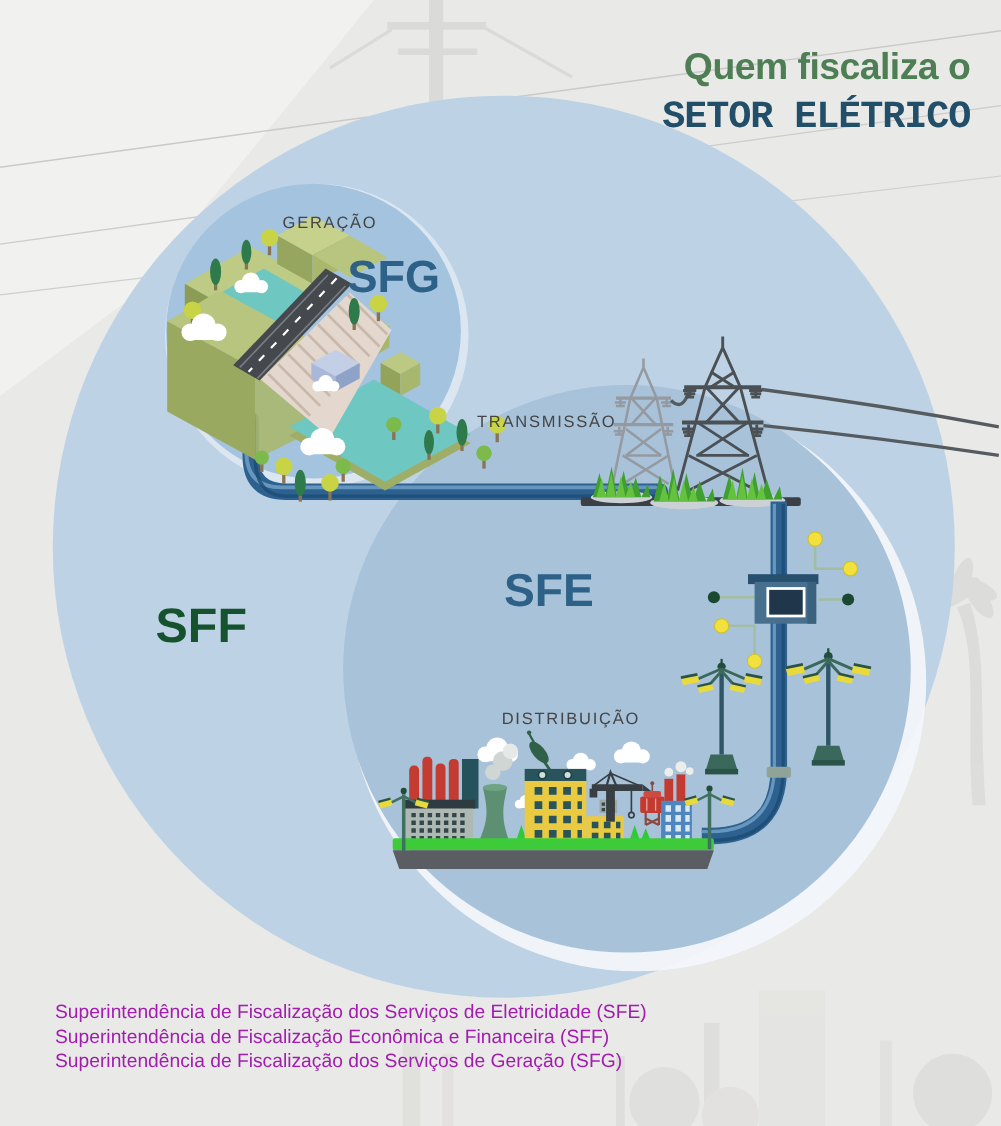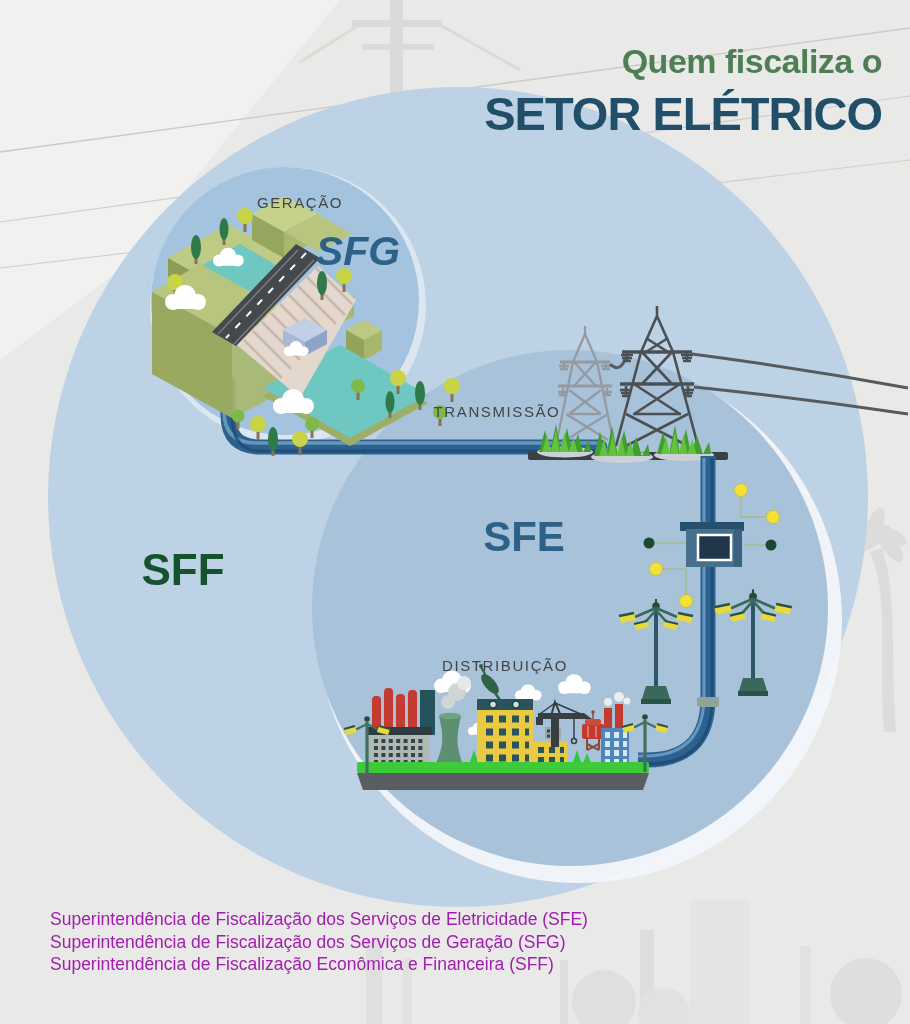--- a/index.html
+++ b/index.html
@@ -6,21 +6,21 @@
   body{
     width:910px;height:1024px;position:relative;overflow:hidden;
     background:#e9e9e7;
     font-family:"Liberation Sans","DejaVu Sans",sans-serif;
     -webkit-font-smoothing:antialiased;
   }
   #stage{position:absolute;left:0;top:0;width:910px;height:740px;}
   
   .title-wrap{position:absolute;top:44px;right:28px;text-align:right;line-height:1.0;}
   .title-pre{font-size:34px;font-weight:700;color:#4e7e54;letter-spacing:-0.5px;margin-bottom:8px;}
-  .title-main{font-size:47px;font-weight:700;color:#214e68;letter-spacing:-1px;line-height:1.18;}
+  .title-main{font-size:35px;font-weight:700;color:#214e68;letter-spacing:-1px;line-height:1.18;font-family:Liberation Mono, monospace;}
   
   .seclabel{
     position:absolute;transform:translateX(-50%);
     font-size:15px;color:#454545;letter-spacing:1.6px;white-space:nowrap;
   }
   .orglabel{
     position:absolute;transform:translateX(-50%);
     font-weight:700;color:#2d6187;white-space:nowrap;letter-spacing:0px;
   }
   
@@ -472,27 +472,27 @@
   </g>
 </svg>
 
 
 <div class="title-wrap">
   <div class="title-pre">Quem fiscaliza o</div>
   <div class="title-main">SETOR ELÉTRICO</div>
 </div>
 
 <div class="seclabel" style="left:300px;top:194px;text-align:right;">GERAÇÃO</div>
-<div class="orglabel" style="left:358px;top:228px;font-size:41px;font-style:italic;">SFG</div>
-
-<div class="seclabel" style="left:497px;top:403px;">TRANSMISSÃO</div>
-<div class="orglabel" style="left:524px;top:513px;font-size:42px;">SFE</div>
+<div class="orglabel" style="left:358px;top:228px;font-size:41px;">SFG</div>
+
+<div class="seclabel" style="left:497px;top:375px;">TRANSMISSÃO</div>
+<div class="orglabel" style="left:499px;top:513px;font-size:42px;">SFE</div>
 
 <div class="orglabel" style="left:183px;top:545px;font-size:44px;color:#14532d;">SFF</div>
 
-<div class="seclabel" style="left:505px;top:645px;margin-top:12px;">DISTRIBUIÇÃO</div>
+<div class="seclabel" style="left:519px;top:645px;">DISTRIBUIÇÃO</div>
 
 <div class="legend">
   <div>Superintendência de Fiscalização dos Serviços de Eletricidade (SFE)</div>
+  <div>Superintendência de Fiscalização Econômica e Financeira (SFF)</div>
   <div>Superintendência de Fiscalização dos Serviços de Geração (SFG)</div>
-  <div>Superintendência de Fiscalização Econômica e Financeira (SFF)</div>
 </div>
 </div>
 
 </body></html>

